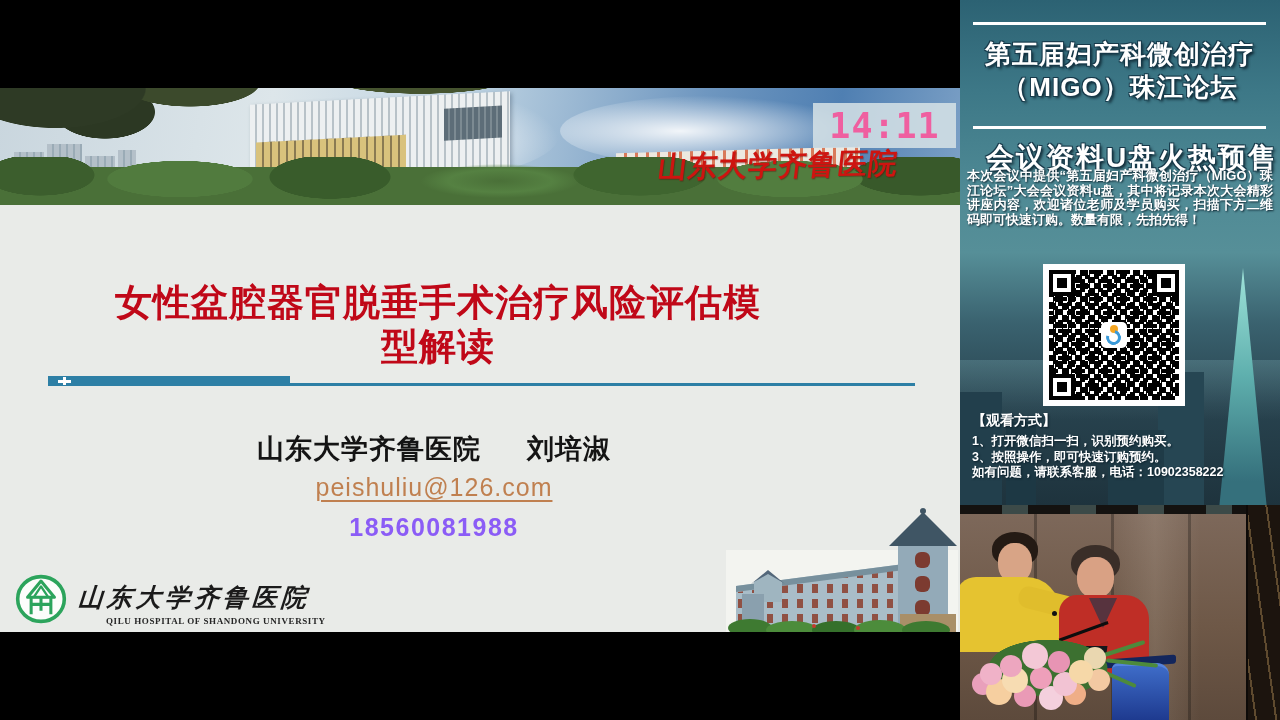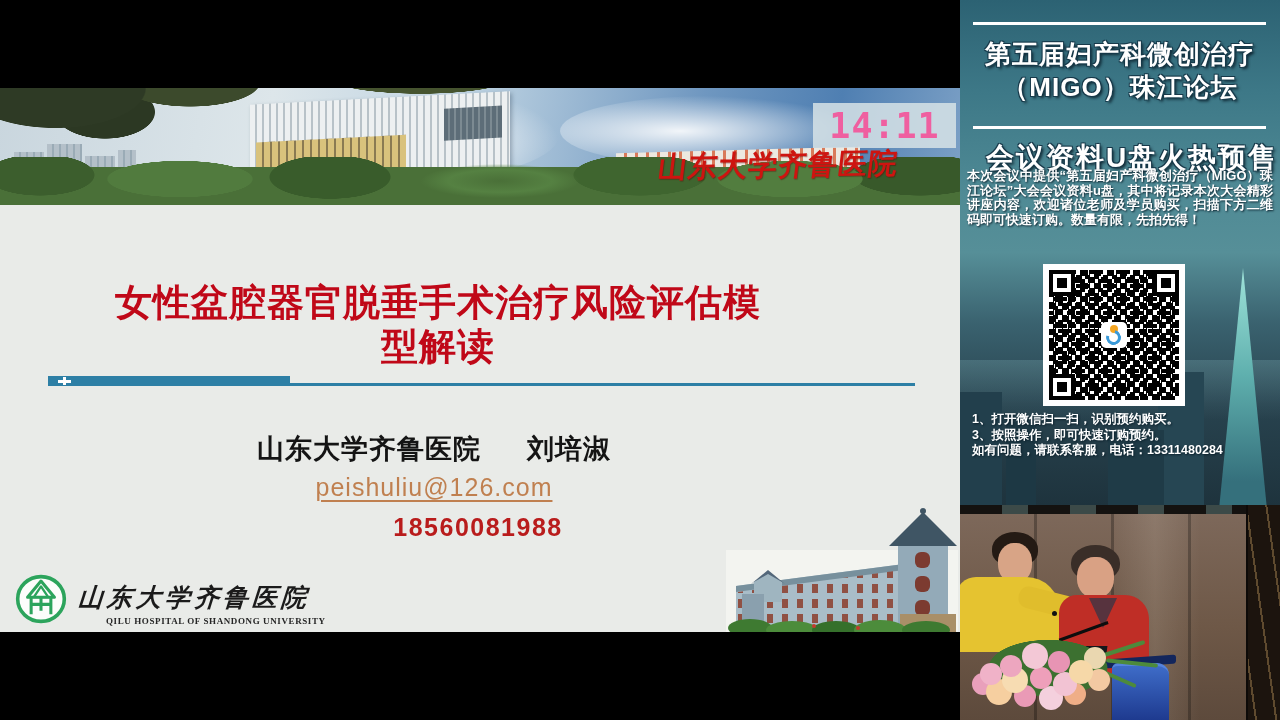--- a/index.html
+++ b/index.html
@@ -65,21 +65,21 @@
   .orn::before { content:""; position:absolute; left:5px; top:0; width:3px; height:8px; background:#fff; }
   .orn::after  { content:""; position:absolute; left:0; top:2.5px; width:13px; height:3px; background:#fff; }
   .bar-thin { position:absolute; left:290px; top:178px; width:625px; height:3px; background:var(--divider-blue,#2d7fa5); }
   .affil { position:absolute; left:0; top:226px; width:868px; text-align:center;
     font-size:27px; font-weight:800; color:#141414; letter-spacing:1px; }
   .affil .presenter { margin-left:46px; }
   .email-line { position:absolute; left:0; top:268px; width:868px; text-align:center; }
   .email-line a { font-size:25px; font-weight:400; color:var(--email-tan,#c08050);
     text-decoration:underline; text-decoration-thickness:2px; text-underline-offset:4px; letter-spacing:1px; }
   .phone-line { position:absolute; left:0; top:308px; width:868px; text-align:center;
-    font-size:25px; font-weight:800; color:#b91c1c; letter-spacing:1.5px;margin-left:44px; }
+    font-size:25px; font-weight:800; color:#8b5cf6; letter-spacing:1.5px; }
   .slide-logo { position:absolute; left:14px; top:368px; display:flex; align-items:flex-start; }
   .logo-text { margin-left:10px; margin-top:8px; }
   .logo-zh { font-size:25px; font-weight:800; font-style:italic; color:#1b1b1b; letter-spacing:4px;
     transform:skewX(-4deg); }
   .logo-en { font-size:9px; font-weight:700; letter-spacing:.6px; color:#262626; margin-top:2px;
     font-family:"Liberation Serif","DejaVu Serif",serif;margin-left:28px; }
   .old-building { position:absolute; right:0; bottom:-2px; }
 
   
   .sidebar { position:absolute; left:960px; top:0; width:320px; height:720px; background:#15803d; overflow:hidden; }
@@ -285,23 +285,24 @@
         <div class="finder f-tr"></div>
         <div class="finder f-bl"></div>
         <div class="qr-logo">
           <div class="qr-dot"></div>
             <div class="qr-swoosh"></div>
         </div>
       </div>
     </div>
 
     <div class="watch-guide">
+      <div class="guide-title">【观看方式】</div>
       <div class="guide-step">1、打开微信扫一扫，识别预约购买。</div>
       <div class="guide-step">3、按照操作，即可快速订购预约。</div>
-      <div class="guide-step">如有问题，请联系客服，电话：13311480284</div>
+      <div class="guide-step">如有问题，请联系客服，电话：10902358222</div>
     </div>
 
     <div class="camfeed">
       <div class="ceiling"></div>
       <div class="wall"></div>
       <div class="marble"></div>
 
       <div class="hair-y"></div>
       <div class="face-y"></div>
       <div class="body-y"></div>

